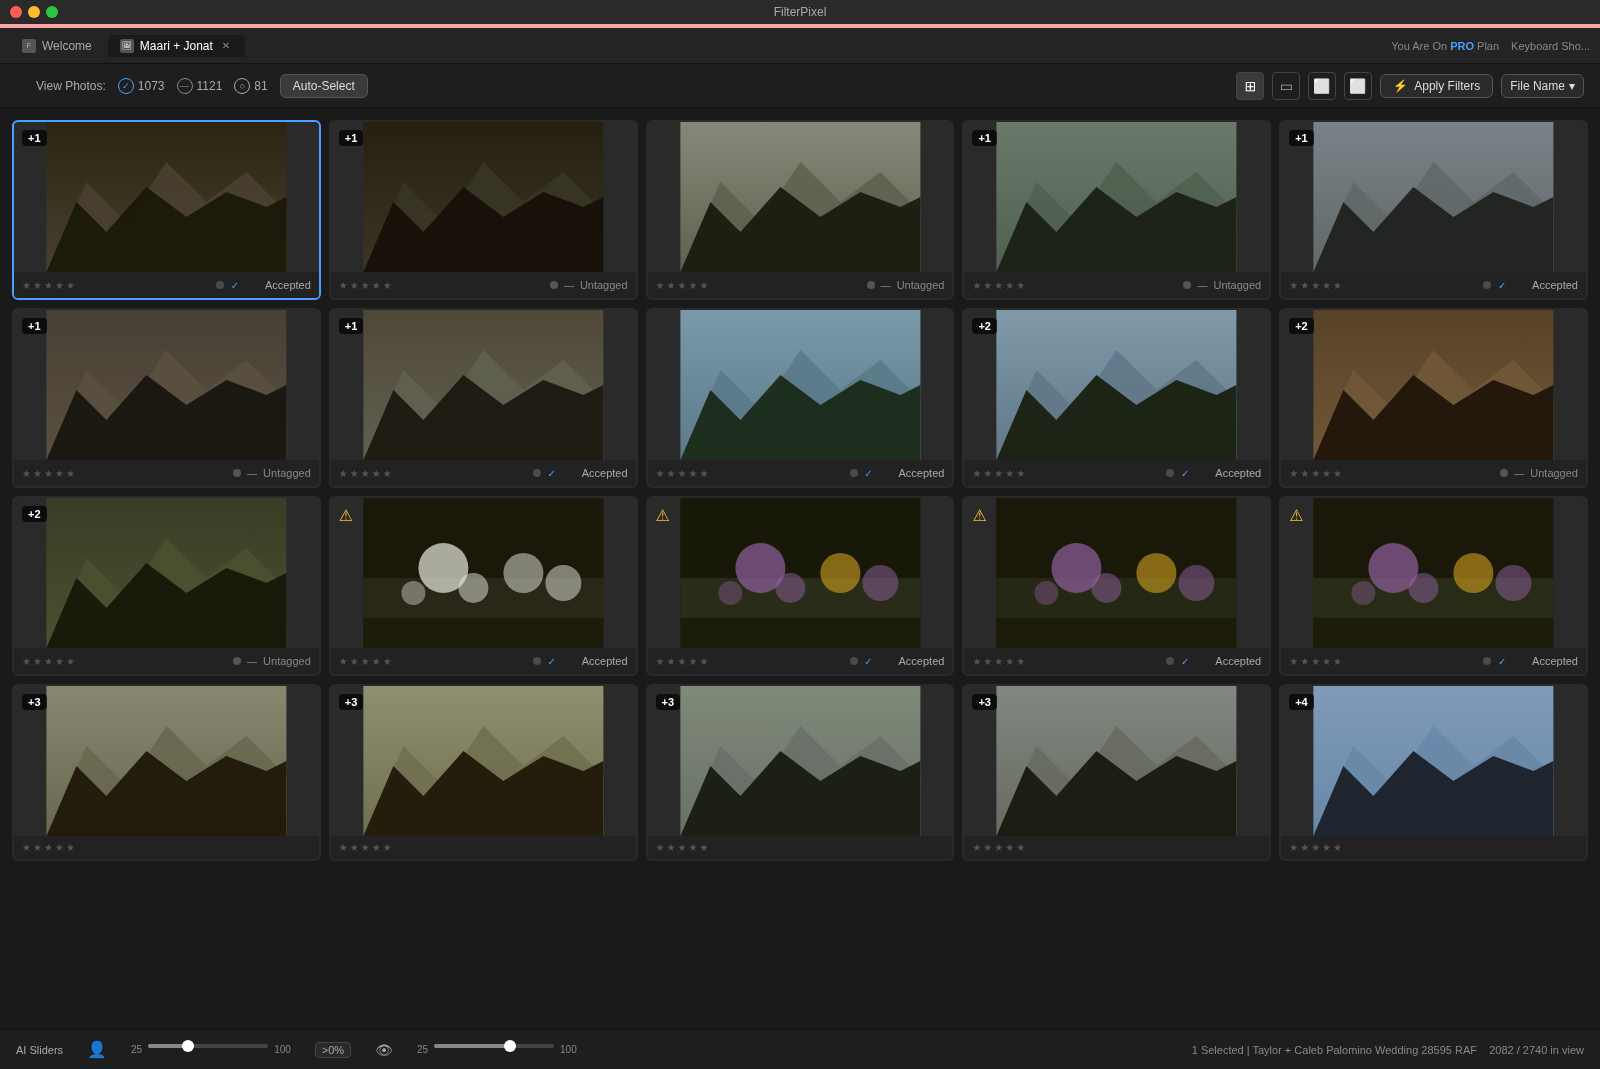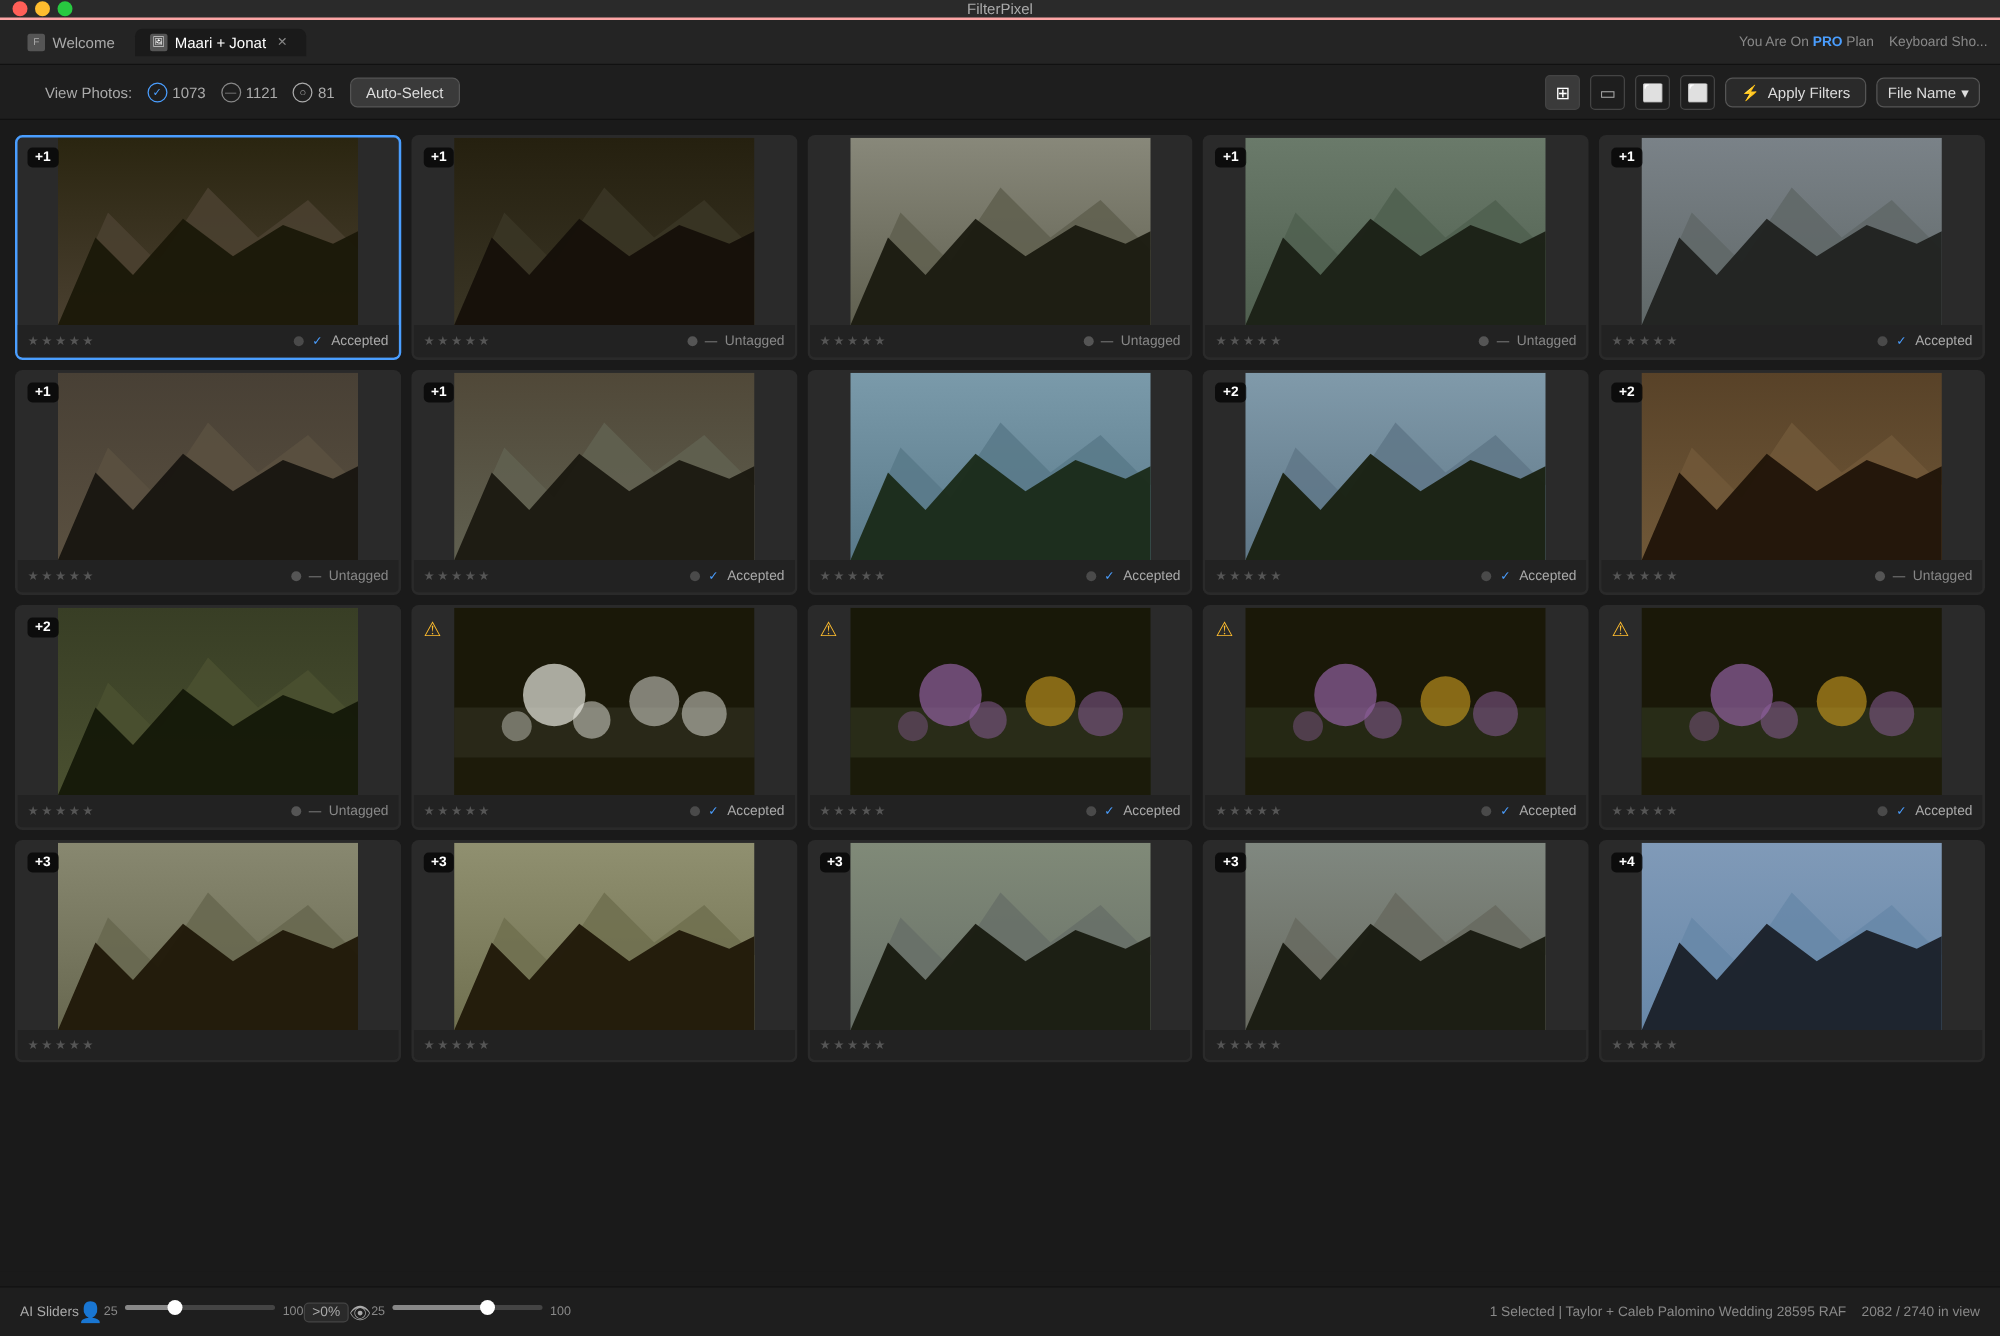--- a/index.html
+++ b/index.html
@@ -9,26 +9,26 @@
       font-family: -apple-system, BlinkMacSystemFont, 'Segoe UI', sans-serif;
       font-size: 12px;
       width: 1600px;
       height: 1069px;
       overflow: hidden;
     }
 
     
     .titlebar {
       background: #2a2a2a;
-      height: 16px;
+      height: 28px;
       display: flex;
       align-items: center;
       justify-content: center;
       position: relative;
-      border-bottom: 2px solid #fca5a5;
+      border-bottom: 4px solid #fca5a5;
     }
     .titlebar-dots {
       position: absolute;
       left: 10px;
       display: flex;
       gap: 6px;
     }
     .dot {
       width: 12px;
       height: 12px;
@@ -274,32 +274,32 @@
       height: 14px;
       border-radius: 50%;
       display: flex;
       align-items: center;
       justify-content: center;
       font-size: 10px;
     }
     .status-icon.accepted { color: #4a9eff; }
     .status-icon.untagged { color: #888; }
     .status-text { color: #aaa; font-size: 11px; }
-    .status-text.accepted { color: #aaa; }
+    .status-text.accepted { color: #aaa; margin-left: 19px; }
     .status-text.untagged { color: #888; }
 
     
     .bottom-bar {
       background: #1e1e1e;
       height: 40px;
       border-top: 1px solid #111;
       display: flex;
       align-items: center;
       padding: 0 16px;
-      gap: 0;
+      gap: 24px;
       position: fixed;
       bottom: 0;
       left: 0;
       right: 0;
     }
     .ai-sliders-label {
       color: #aaa;
       font-size: 11px;
     }
     .slider-group {

